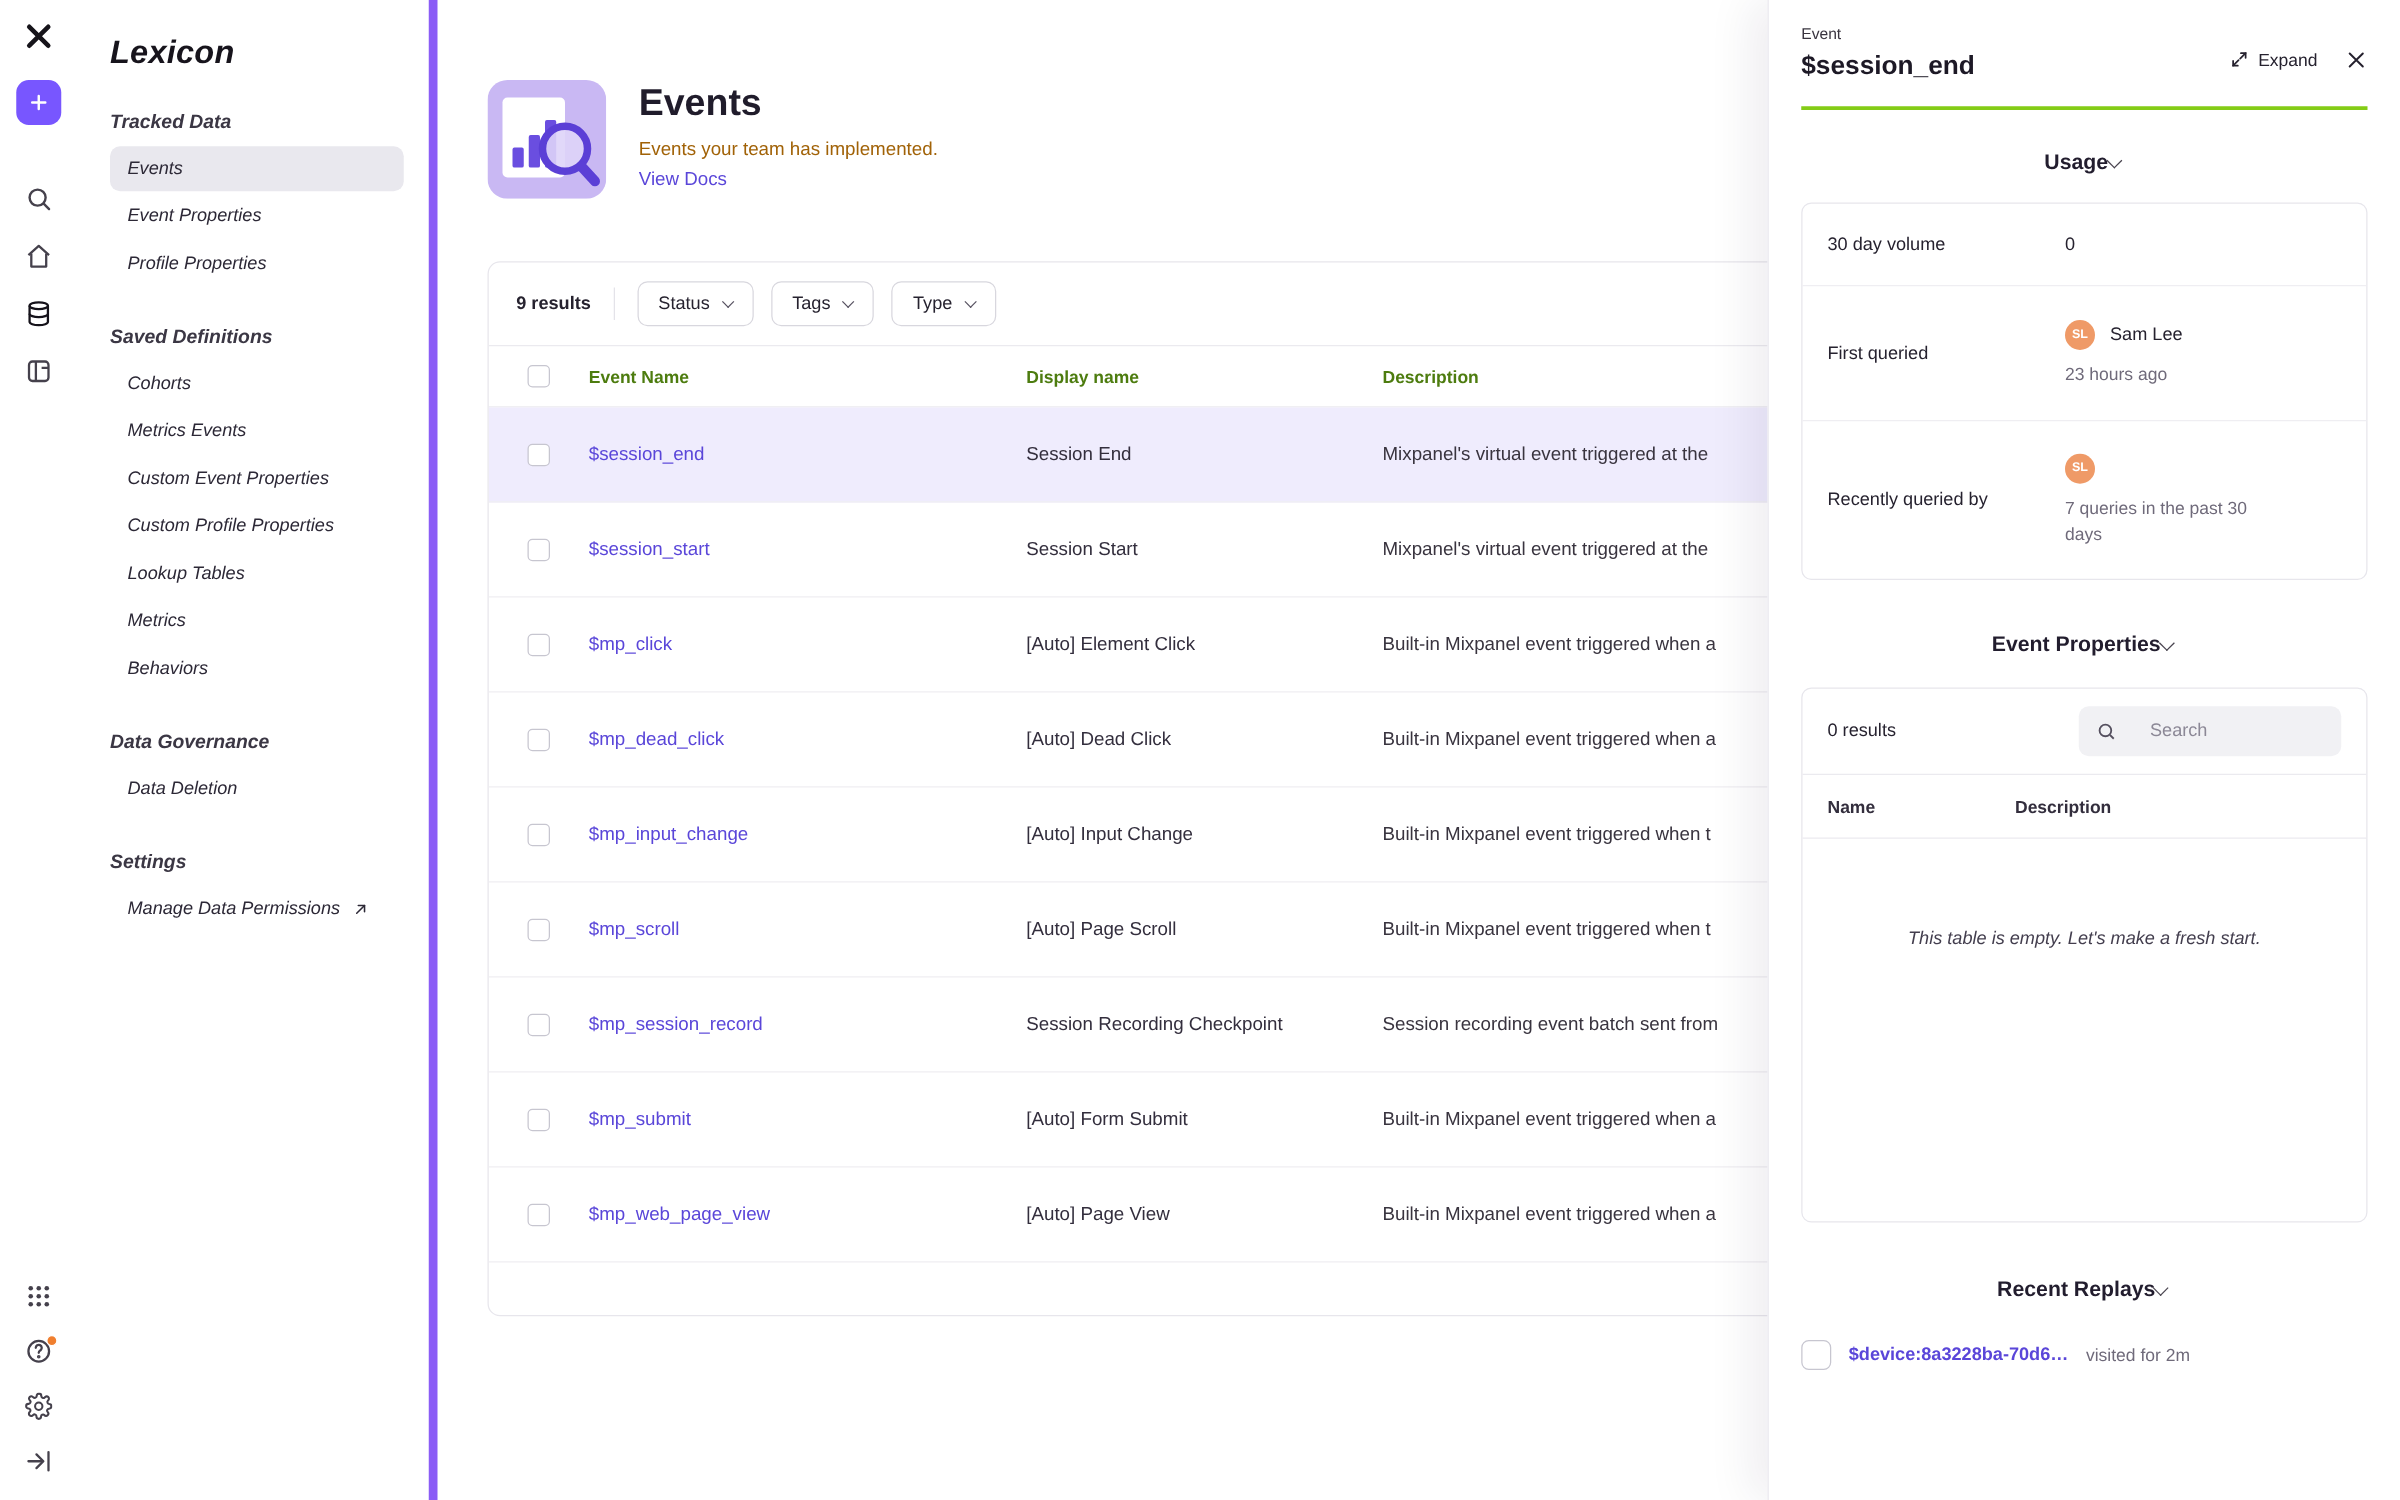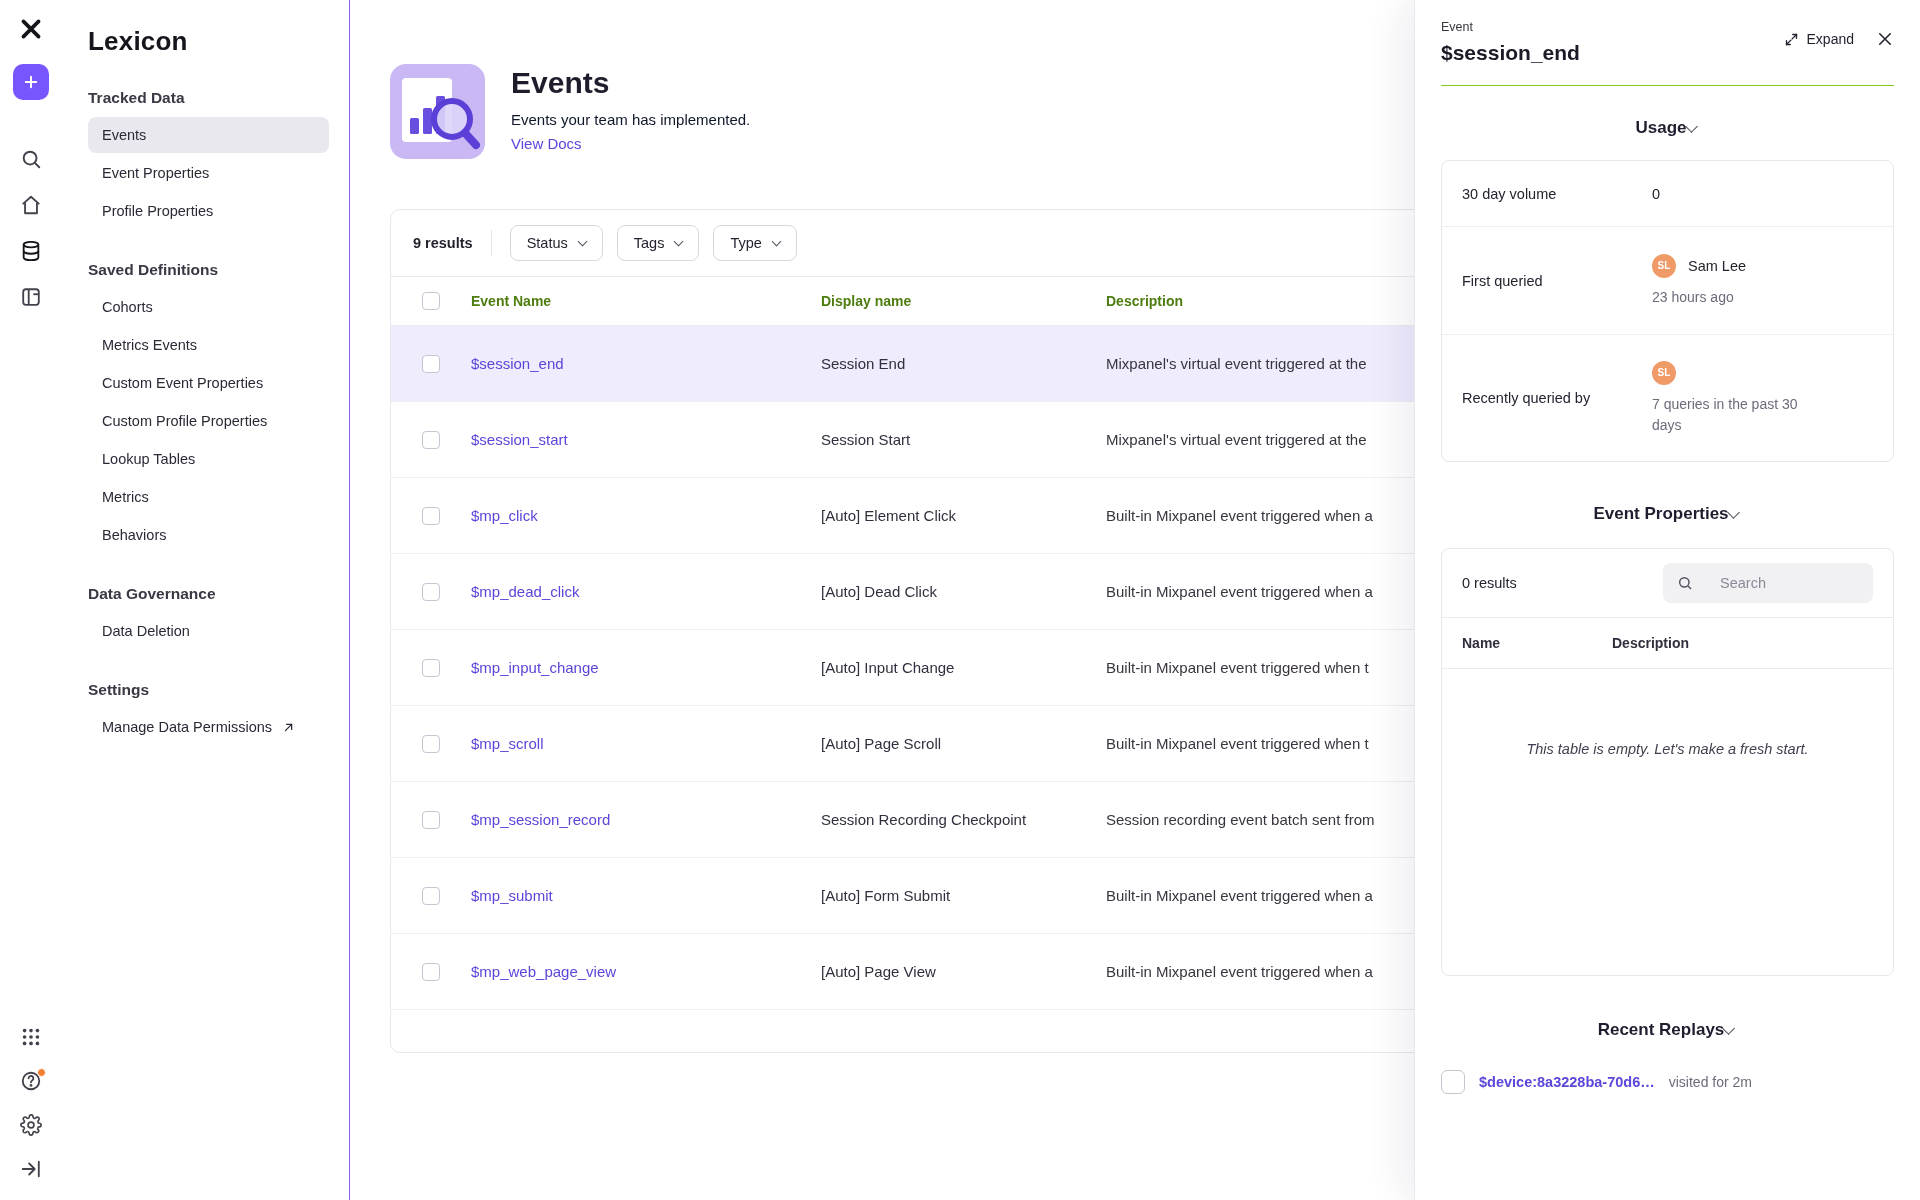--- a/index.html
+++ b/index.html
@@ -19,33 +19,33 @@
           margin-bottom:24px; cursor:pointer; }
   .rail-btn-plus svg { width:18px; height:18px; }
   .rail-icons, .rail-bottom { display:flex; flex-direction:column; gap:24px; align-items:center; }
   .rail-bottom { margin-top:auto; gap:22px; }
   .rail-icon { width:22px; height:22px; color:#45414c; cursor:pointer; position:relative; }
   .rail-icon svg { width:22px; height:22px; display:block; }
   .rail-icon.active { color:#15121a; }
   .rail-icon .badge { position:absolute; top:-2px; right:-4px; width:9px; height:9px;
           border-radius:50%; background:#f07f2f; border:1.5px solid #fff; }
   
-  .sidebar { flex:0 0 288px; border-right:1px solid #8b5cf6; padding:24px 20px 0 26px; }
+  .sidebar { flex:0 0 288px; border-right:7px solid #8b5cf6; padding:24px 20px 0 26px;font-style:italic; }
   .sidebar h1 { font-size:26px; margin:2px 0 6px; color:#17141c; letter-spacing:.2px; }
   .sb-title { font-size:15.5px; font-weight:700; color:#3b3744; margin:32px 0 10px; }
   .sb-item { font-size:14.5px; color:#2c2836; padding:10px 14px; border-radius:8px;
           cursor:pointer; display:flex; align-items:center; gap:9px; margin:2px 0; }
   .sb-item.active { background:#e9e8ee; }
   .sb-item .ext svg { width:15px; height:15px; display:block; color:#2c2836; }
   
   .main { flex:1; min-width:0; padding:64px 0 0 40px; }
   .hero { display:flex; gap:26px; }
   .hero-illustration { width:95px; height:95px; flex:0 0 95px; }
   .hero-text h2 { font-size:30px; margin:2px 0 0; color:#201c2b; }
-  .hero-sub { font-size:15px; color:#0f172a; margin-top:11px; }
+  .hero-sub { font-size:15px; color:#a16207; margin-top:11px; }
   .viewdocs { font-size:15px; color:#5a46d9; margin-top:7px; display:inline-block;
           text-decoration:none; cursor:pointer; }
   .card { margin-top:50px; margin-right:28px; border:1px solid #e7e6ec; border-radius:10px;
           background:#fff; overflow:hidden; }
   .toolbar { display:flex; align-items:center; gap:18px; padding:15px 22px; }
   .results { font-size:14.5px; font-weight:600; color:#26222f; }
   .vdiv { width:1px; height:26px; background:#e4e3e9; }
   .filter-btn { display:flex; align-items:center; gap:11px; border:1px solid #d8d7de;
           background:#fff; border-radius:8px; padding:9px 16px; font-size:14.5px;
           color:#26222f; cursor:pointer; font-family:inherit; }
@@ -59,22 +59,22 @@
   .cell.cb { display:flex; justify-content:center; }
   .checkbox { width:18px; height:18px; border:1.5px solid #c7c6d0; border-radius:4px;
           background:#fff; cursor:pointer; }
   .evlink { color:#5a46d9; text-decoration:none; font-weight:500; cursor:pointer; }
   .cell.desc { white-space:nowrap; overflow:hidden; color:#39343f; padding-right:10px; }
   .tfoot { height:42px; }
   
   .drawer { position:absolute; top:0; right:0; width:506px; height:1200px; background:#fff;
           border-left:1px solid #e9e8ee; box-shadow:-14px 0 34px rgba(25,16,60,.07);
           padding:20px 26px; overflow:hidden; z-index:5; }
-  .d-head { display:flex; justify-content:space-between; align-items:flex-start;
-          border-bottom:1px solid #84cc16; padding-bottom:20px; }
+  .d-head { display:flex; justify-content:space-between; align-items:center;
+          border-bottom:3px solid #84cc16; padding-bottom:20px; }
   .d-type { font-size:12.5px; color:#39343f; }
   .d-title { font-size:21px; font-weight:700; margin-top:7px; color:#1d1926; }
   .d-controls { display:flex; align-items:center; gap:22px; margin-top:10px; }
   .expand { display:flex; align-items:center; gap:8px; font-size:14px; color:#26222f; cursor:pointer; }
   .expand svg { width:15px; height:15px; display:block; }
   .close { width:18px; height:18px; color:#26222f; cursor:pointer; }
   .close svg { width:18px; height:18px; display:block; }
   .sect-head { display:flex; justify-content:center; align-items:center; margin-top:32px; }
   .sect-head.ep { margin-top:42px; }
   .sect-head.rr { margin-top:44px; }

